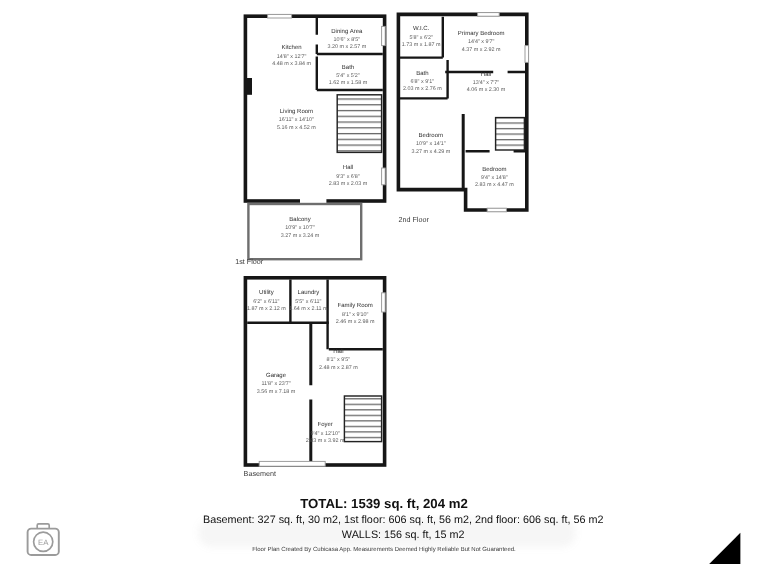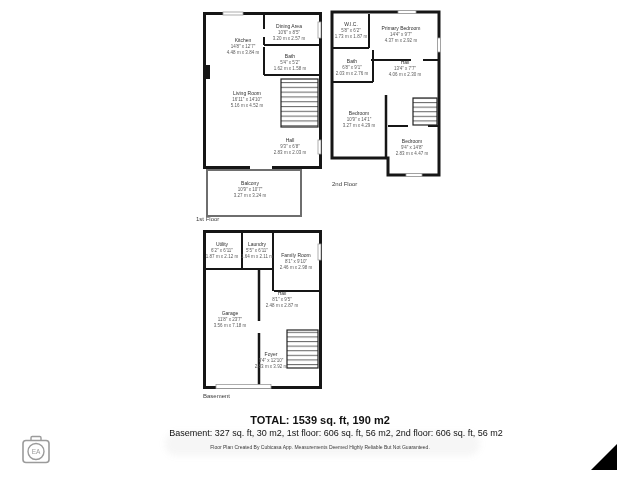--- a/index.html
+++ b/index.html
@@ -206,22 +206,23 @@
 </div>
 <div class="room" style="left:271px;top:361px">
   <div class="rname">Foyer</div>
   <div class="rdim">9'4" x 12'10"</div>
   <div class="rdim">2.83 m x 3.92 m</div>
 </div>
 <div class="floorcap" style="left:203px;top:393px">Basement</div>
 
 <div class="watermark"></div>
 <div class="summary">
-  <div class="total">TOTAL: 1539 sq. ft, 190 m2</div>
+  <div class="total">TOTAL: 1539 sq. ft, 204 m2</div>
   <div class="line">Basement: 327 sq. ft, 30 m2, 1st floor: 606 sq. ft, 56 m2, 2nd floor: 606 sq. ft, 56 m2</div>
+  <div class="line">WALLS: 156 sq. ft, 15 m2</div>
   <div class="disclaimer">Floor Plan Created By Cubicasa App. Measurements Deemed Highly Reliable But Not Guaranteed.</div>
 </div>
 
 <svg class="abs" style="left:20px;top:434px" width="32" height="34" viewBox="0 0 32 34">
   <rect x="11" y="2.5" width="10" height="5" rx="1.2" fill="none" stroke="#9b9b9b" stroke-width="1.4"></rect>
   <rect x="3" y="6.5" width="26" height="22" rx="3" fill="#ffffff" stroke="#9b9b9b" stroke-width="1.6"></rect>
   <circle cx="16" cy="17.5" r="8" fill="none" stroke="#9b9b9b" stroke-width="1.4"></circle>
   <text x="16" y="20" text-anchor="middle" font-family="Liberation Sans, sans-serif" font-size="6.5" fill="#9b9b9b">EA</text>
 </svg>
 

